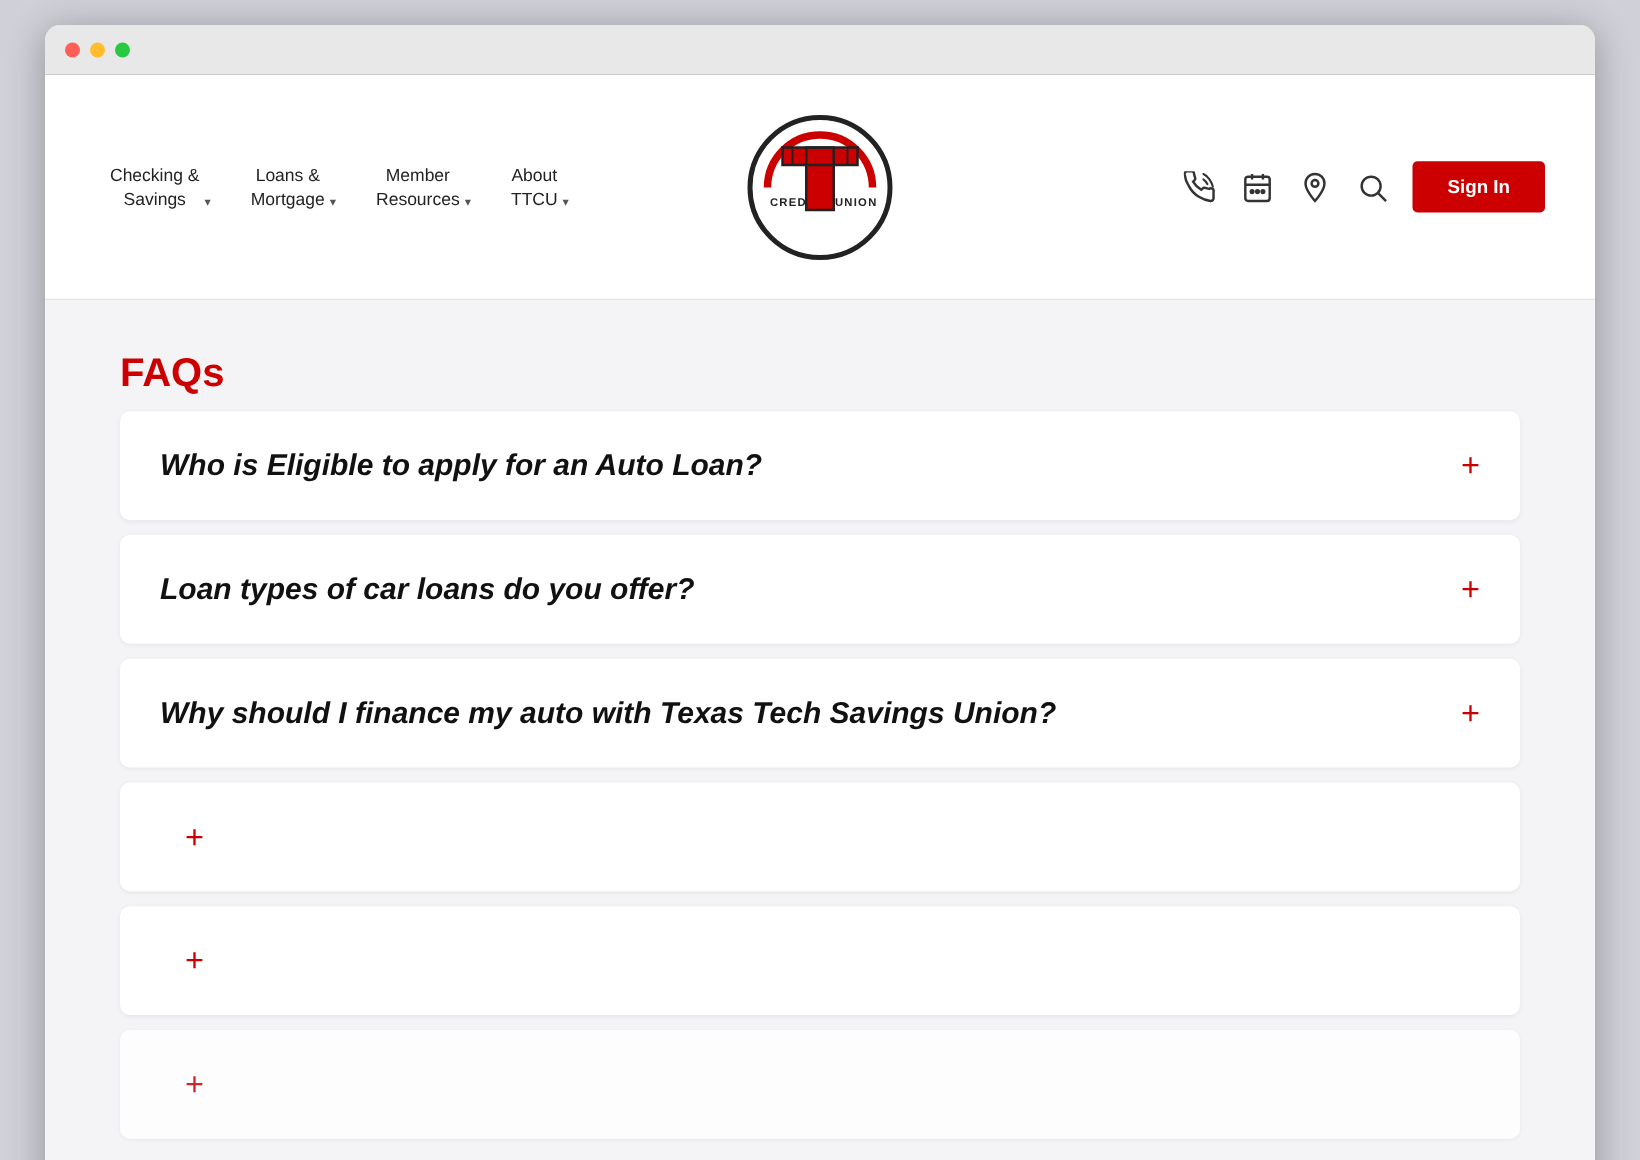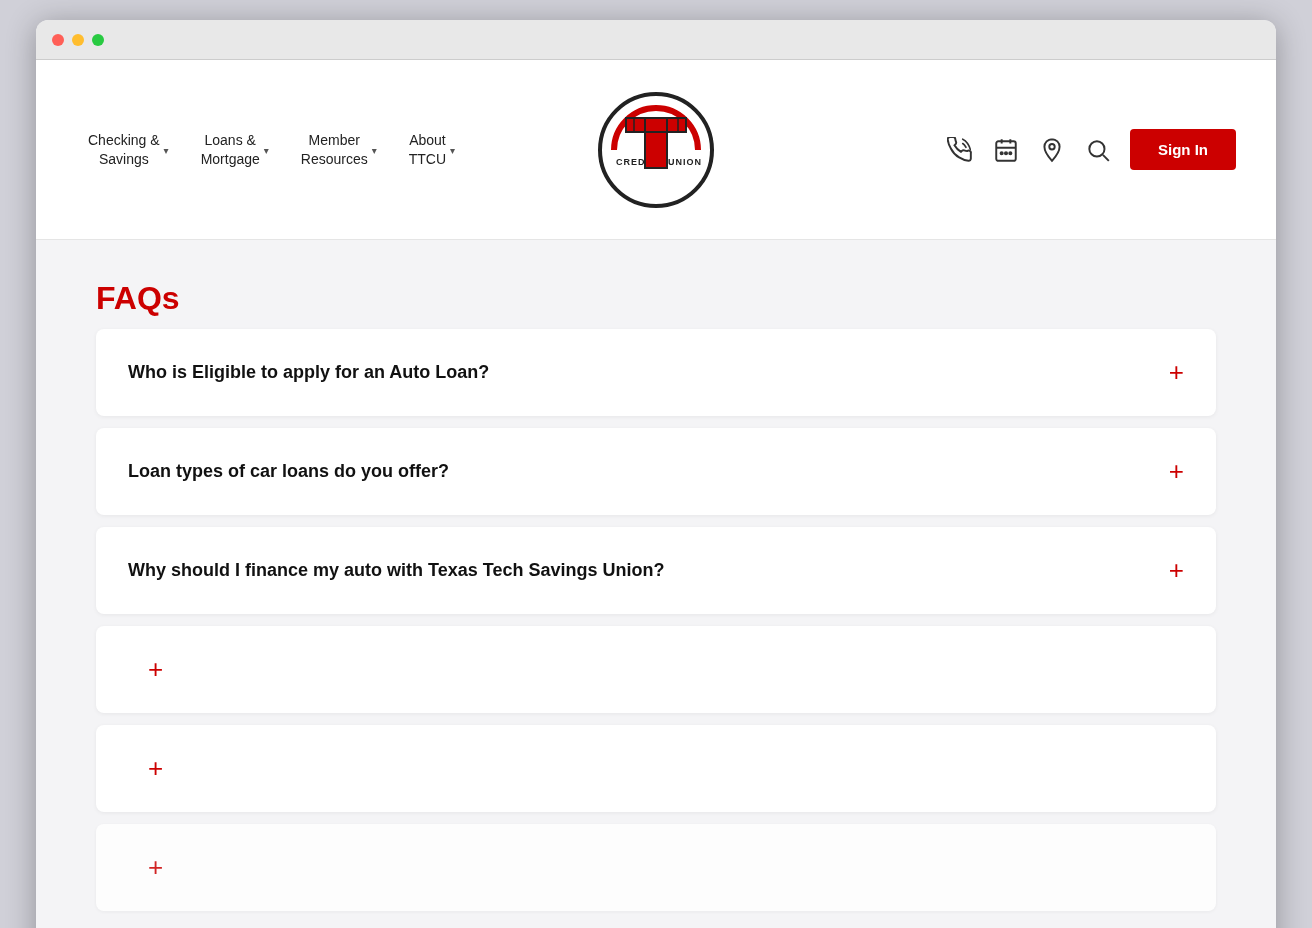--- a/index.html
+++ b/index.html
@@ -47,21 +47,21 @@
       justify-content: space-between;
       position: relative;
     }
     .nav-left {
       display: flex;
       gap: 8px;
       align-items: center;
     }
     .nav-item {
       display: flex;
-      align-items: center;
+      align-items: flex-end;
       gap: 4px;
       font-size: 14px;
       color: #222;
       font-weight: 500;
       cursor: pointer;
       padding: 8px 12px;
       white-space: nowrap;
     }
     .nav-item .chevron {
       font-size: 10px;
@@ -131,24 +131,25 @@
       display: flex;
       align-items: center;
       justify-content: space-between;
       cursor: pointer;
       box-shadow: 0 1px 4px rgba(0,0,0,0.06);
     }
     .faq-item:last-child {
       margin-bottom: 0;
     }
     .faq-question {
-      font-size: 18px;
+      font-size: 24px;
       font-weight: 700;
       color: #111;
       flex: 1;
+      font-style: italic;
     }
     .faq-plus {
       font-size: 26px;
       color: #cc0000;
       font-weight: 400;
       margin-left: 20px;
       flex-shrink: 0;
     }
   </style>
 </head>

